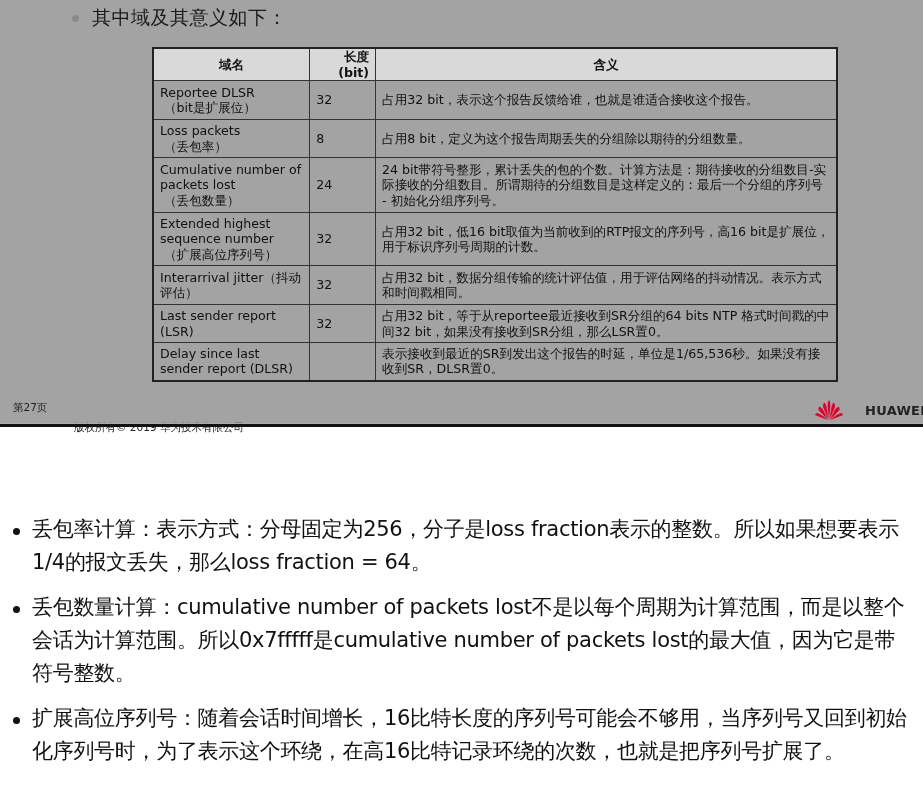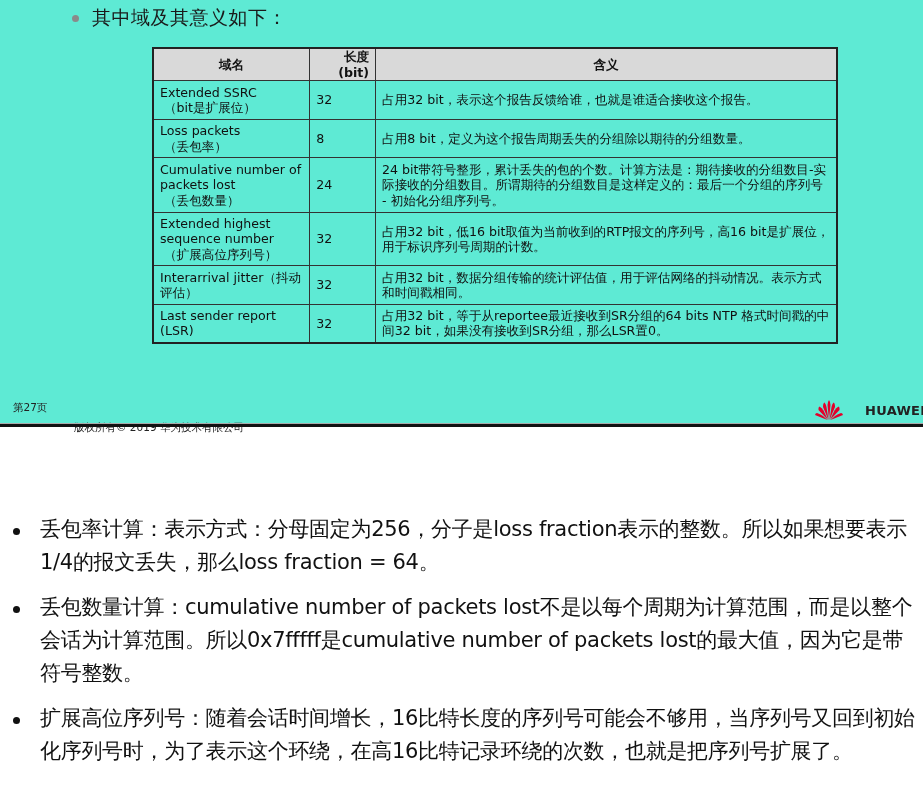--- a/index.html
+++ b/index.html
@@ -4,21 +4,21 @@
 <style>
   html, body { margin: 0; padding: 0; }
   body {
     width: 923px; height: 809px; position: relative; overflow: hidden;
     background: #ffffff;
     font-family: "DejaVu Sans", "Liberation Sans", sans-serif;
     color: #111;
   }
   .slide {
     position: absolute; left: 0; top: 0; width: 923px; height: 426px;
-    background: #5eead4;
+    background: #a3a3a3;
   }
   .top-bullet {
     position: absolute; left: 72px; top: 4px; height: 28px;
     display: flex; align-items: center;
   }
   .top-bullet .dot {
     width: 7px; height: 7px; border-radius: 50%; background: #8a8a8a;
     margin-right: 13px;
   }
   .top-bullet .txt { font-size: 19px; color: #1a1a1a; letter-spacing: 0.5px; }
@@ -56,21 +56,21 @@
   .brand .name { font-size: 13px; font-weight: bold; color: #222; margin-left: 21px; letter-spacing: 0.3px; }
   .rule {
     position: absolute; left: 0; top: 423px; width: 923px; height: 3px;
     background: #111; border-top: 1px solid #aaa;
   }
 
   .notes {
     position: absolute; left: 0; top: 513px; width: 923px;
   }
   .note {
-    position: relative; padding-left: 40px; padding-right: 8px;
+    position: relative; padding-left: 32px; padding-right: 8px;
     font-size: 21px; line-height: 33px; color: #111; margin-bottom: 12px;
     letter-spacing: -0.3px;
   }
   .note .dot {
     position: absolute; left: 13px; top: 15px; width: 7px; height: 7px;
     border-radius: 50%; background: #111;
   }
 </style>
 </head>
 <body>
@@ -89,21 +89,21 @@
       </colgroup>
     <thead>
       <tr>
         <th>域名</th>
         <th class="len">长度(bit)</th>
         <th>含义</th>
       </tr>
     </thead>
     <tbody>
       <tr style="height:39px">
-        <td class="name"><span>Extended SSRC</span><span class="cn">（bit是扩展位）</span></td>
+        <td class="name"><span>Reportee DLSR</span><span class="cn">（bit是扩展位）</span></td>
         <td class="len">32</td>
         <td class="mean">占用32 bit，表示这个报告反馈给谁，也就是谁适合接收这个报告。</td>
       </tr>
       <tr style="height:38px">
         <td class="name"><span>Loss packets</span><span class="cn">（丢包率）</span></td>
         <td class="len">8</td>
         <td class="mean">占用8 bit，定义为这个报告周期丢失的分组除以期待的分组数量。</td>
       </tr>
       <tr style="height:55px">
         <td class="name"><span>Cumulative number of packets lost</span><span class="cn">（丢包数量）</span></td>
@@ -117,20 +117,25 @@
       </tr>
       <tr style="height:39px">
         <td class="name"><span>Interarrival jitter（抖动评估）</span></td>
         <td class="len">32</td>
         <td class="mean">占用32 bit，数据分组传输的统计评估值，用于评估网络的抖动情况。表示方式和时间戳相同。</td>
       </tr>
       <tr style="height:38px">
         <td class="name"><span>Last sender report (LSR)</span></td>
         <td class="len">32</td>
         <td class="mean">占用32 bit，等于从reportee最近接收到SR分组的64 bits NTP 格式时间戳的中间32 bit，如果没有接收到SR分组，那么LSR置0。</td>
+      </tr>
+      <tr style="height:38px">
+        <td class="name"><span>Delay since last sender report (DLSR)</span></td>
+        <td class="len"></td>
+        <td class="mean">表示接收到最近的SR到发出这个报告的时延，单位是1/65,536秒。如果没有接收到SR，DLSR置0。</td>
       </tr>
     </tbody>
   </table>
 
   <span class="footer-page">第27页</span>
   <span class="footer-copy">版权所有© 2019 华为技术有限公司</span>
   <div class="brand">
     <svg viewBox="0 0 30 22">
       <g fill="#e4002b">
         <path d="M15 21 L13.5 6 Q14 2 15 1 Q16 2 16.5 6 Z"></path>

